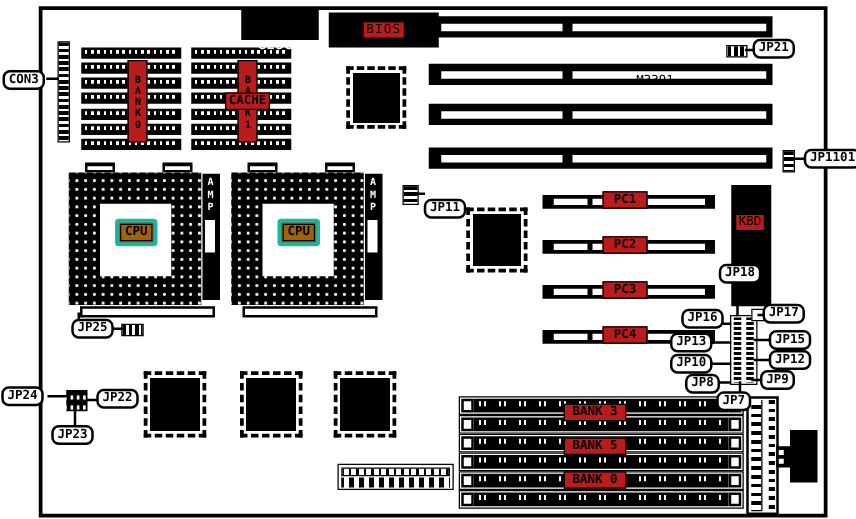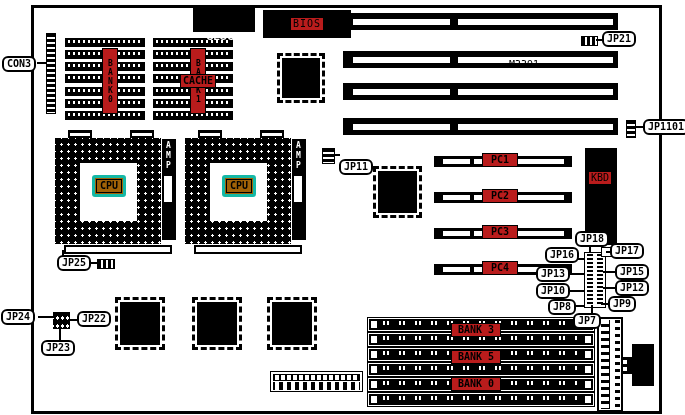--- a/index.html
+++ b/index.html
@@ -212,21 +212,21 @@
     </div>
   <div class="abs clbl" style="left:482px;top:261px;width:30px;font-weight:bold;">PC4</div>
 
   <div class="abs blackbox" style="left:585px;top:148px;width:32px;height:97px;"></div>
   <div class="abs clbl" style="left:588px;top:171px;">KBD</div>
 
   <div class="abs jhdr" style="left:584px;top:252px;width:20px;height:54px;"></div>
   <div class="abs" style="left:601px;top:247px;width:9px;height:8px;background:#fff;border:1px solid #000;z-index:4;"></div>
 
   <div class="abs wire" style="left:589px;top:241px;width:2px;height:12px;"></div>
-  <div class="abs lbl" style="left:575px;top:231px;">JP18</div>
+  <div class="abs lbl" style="left:575px;top:211px;">JP18</div>
   <div class="abs wire" style="left:572px;top:258px;width:13px;height:2px;"></div>
   <div class="abs lbl" style="left:545px;top:247px;">JP16</div>
   <div class="abs wire" style="left:606px;top:251px;width:7px;height:2px;"></div>
   <div class="abs lbl" style="left:610px;top:243px;">JP17</div>
   <div class="abs wire" style="left:563px;top:273px;width:22px;height:2px;"></div>
   <div class="abs lbl" style="left:536px;top:266px;">JP13</div>
   <div class="abs wire" style="left:603px;top:271px;width:14px;height:2px;"></div>
   <div class="abs lbl" style="left:615px;top:264px;">JP15</div>
   <div class="abs wire" style="left:563px;top:290px;width:22px;height:2px;"></div>
   <div class="abs lbl" style="left:536px;top:283px;">JP10</div>

